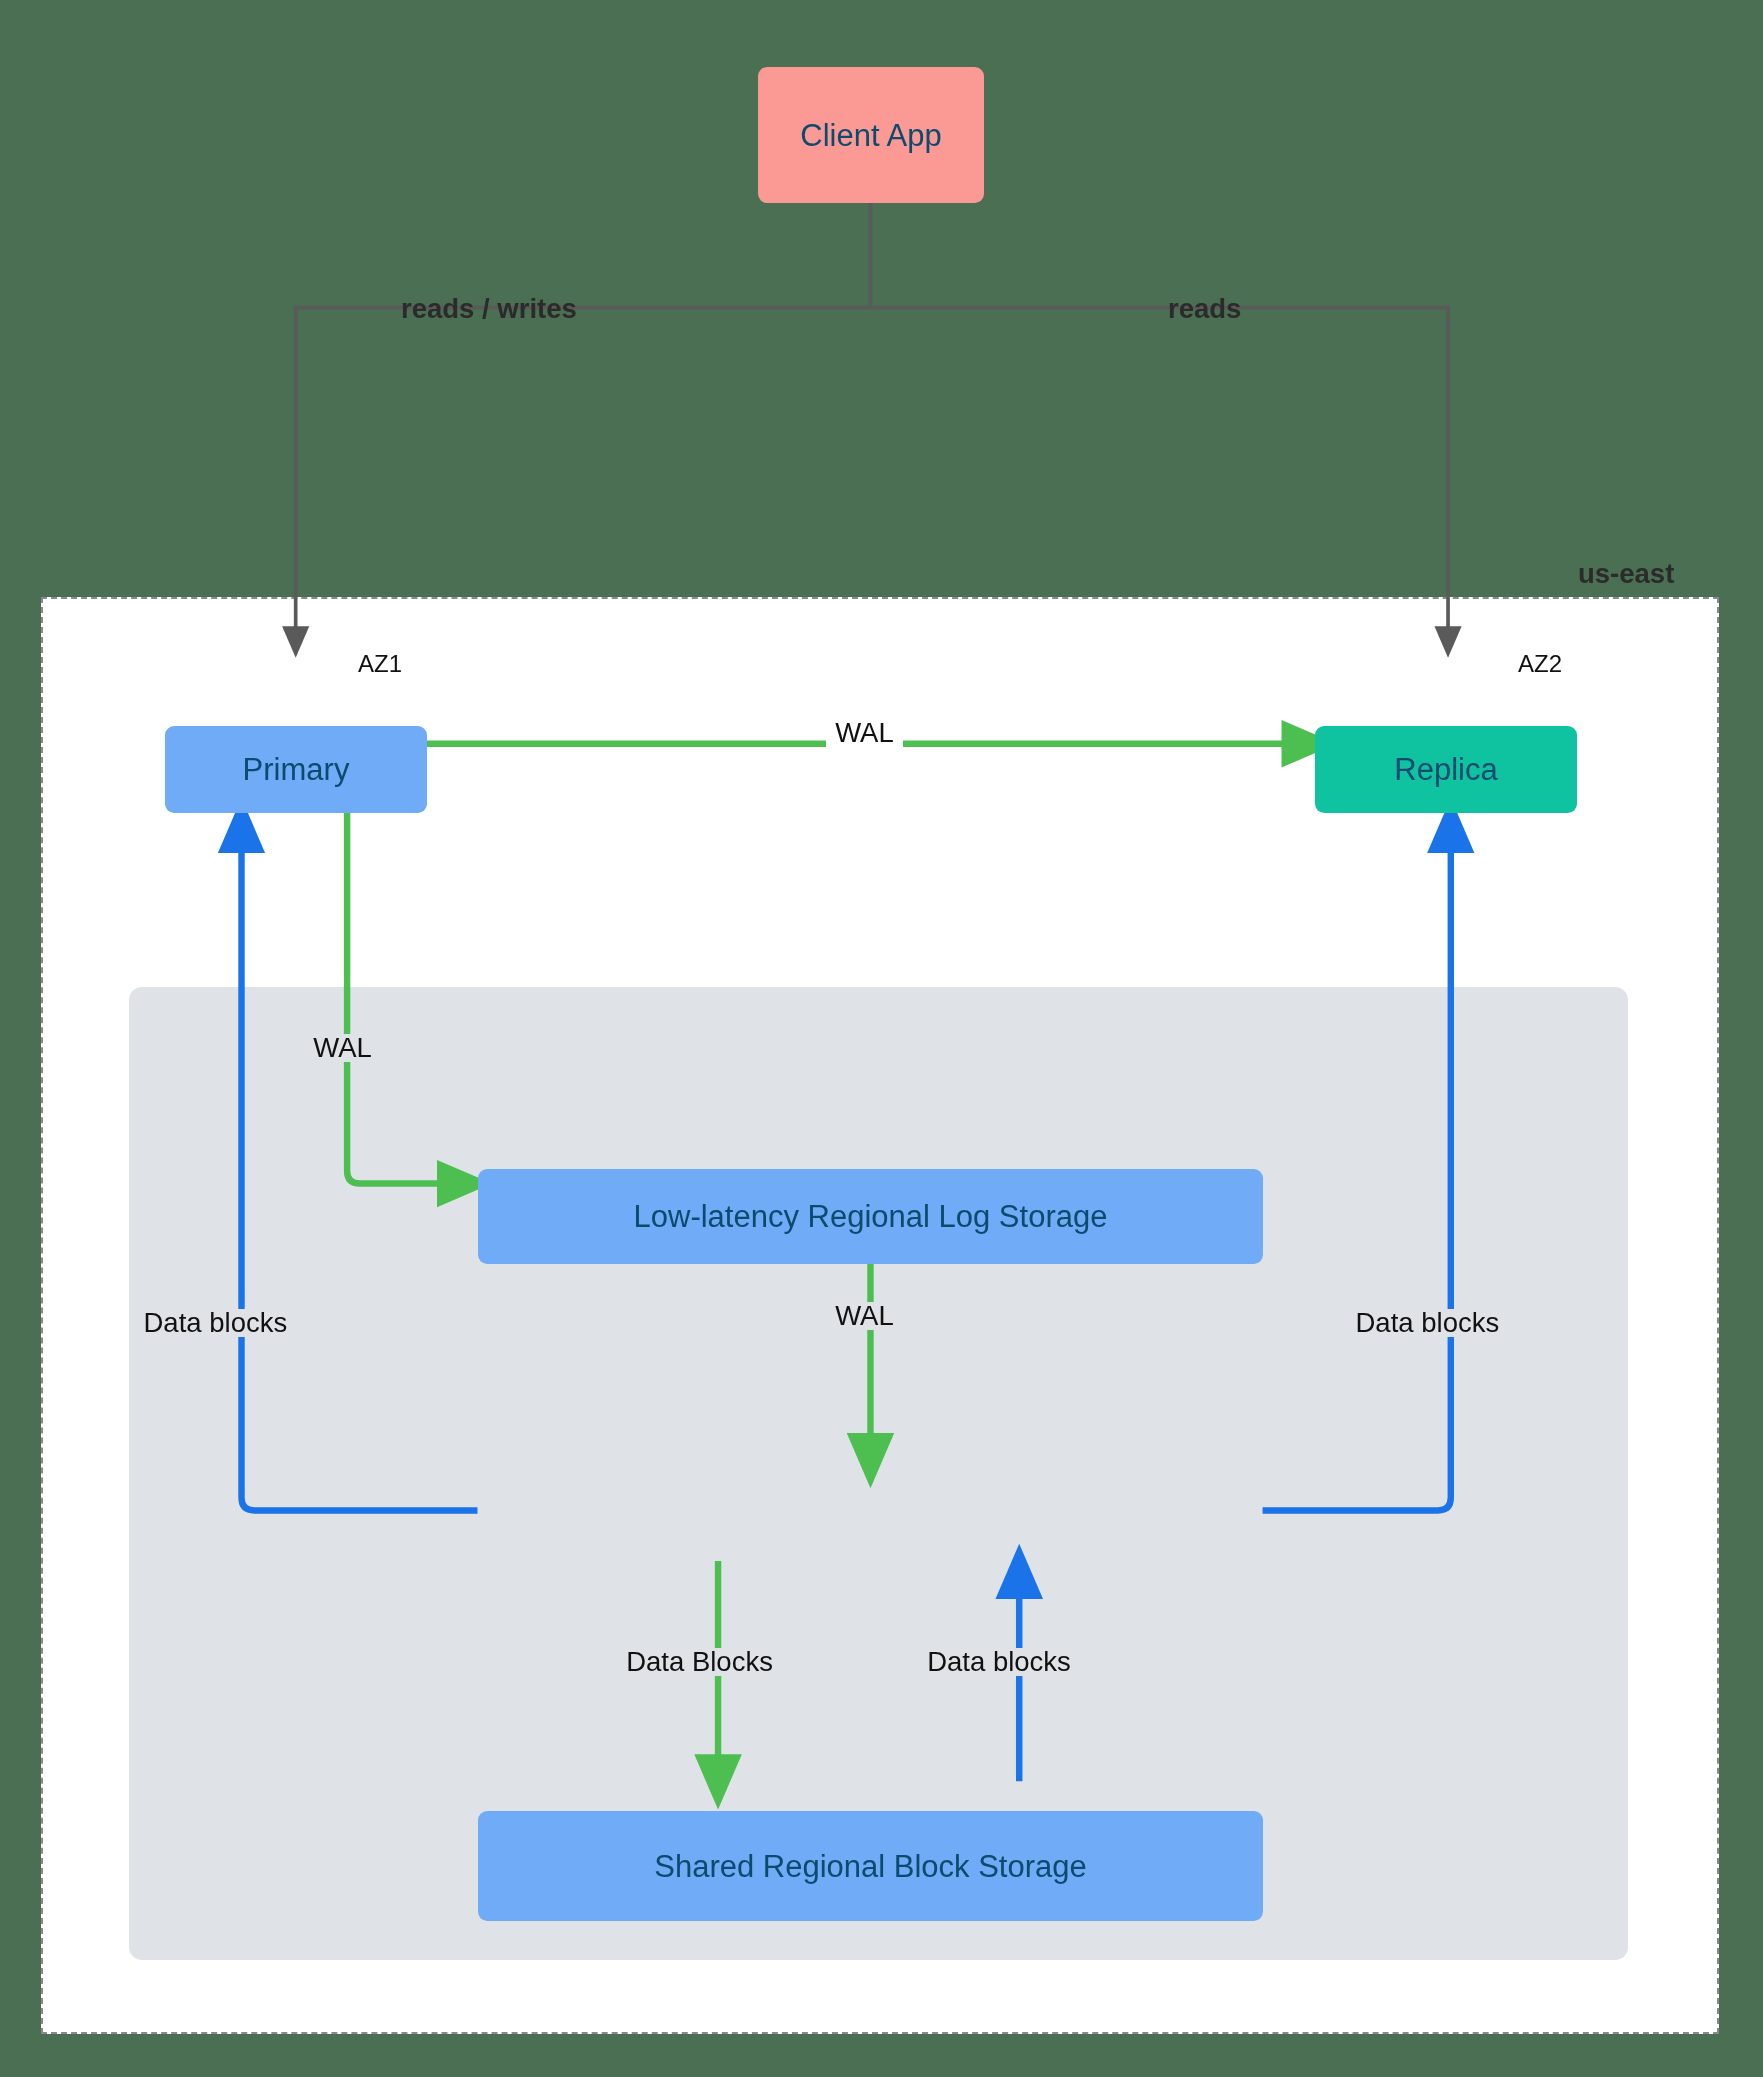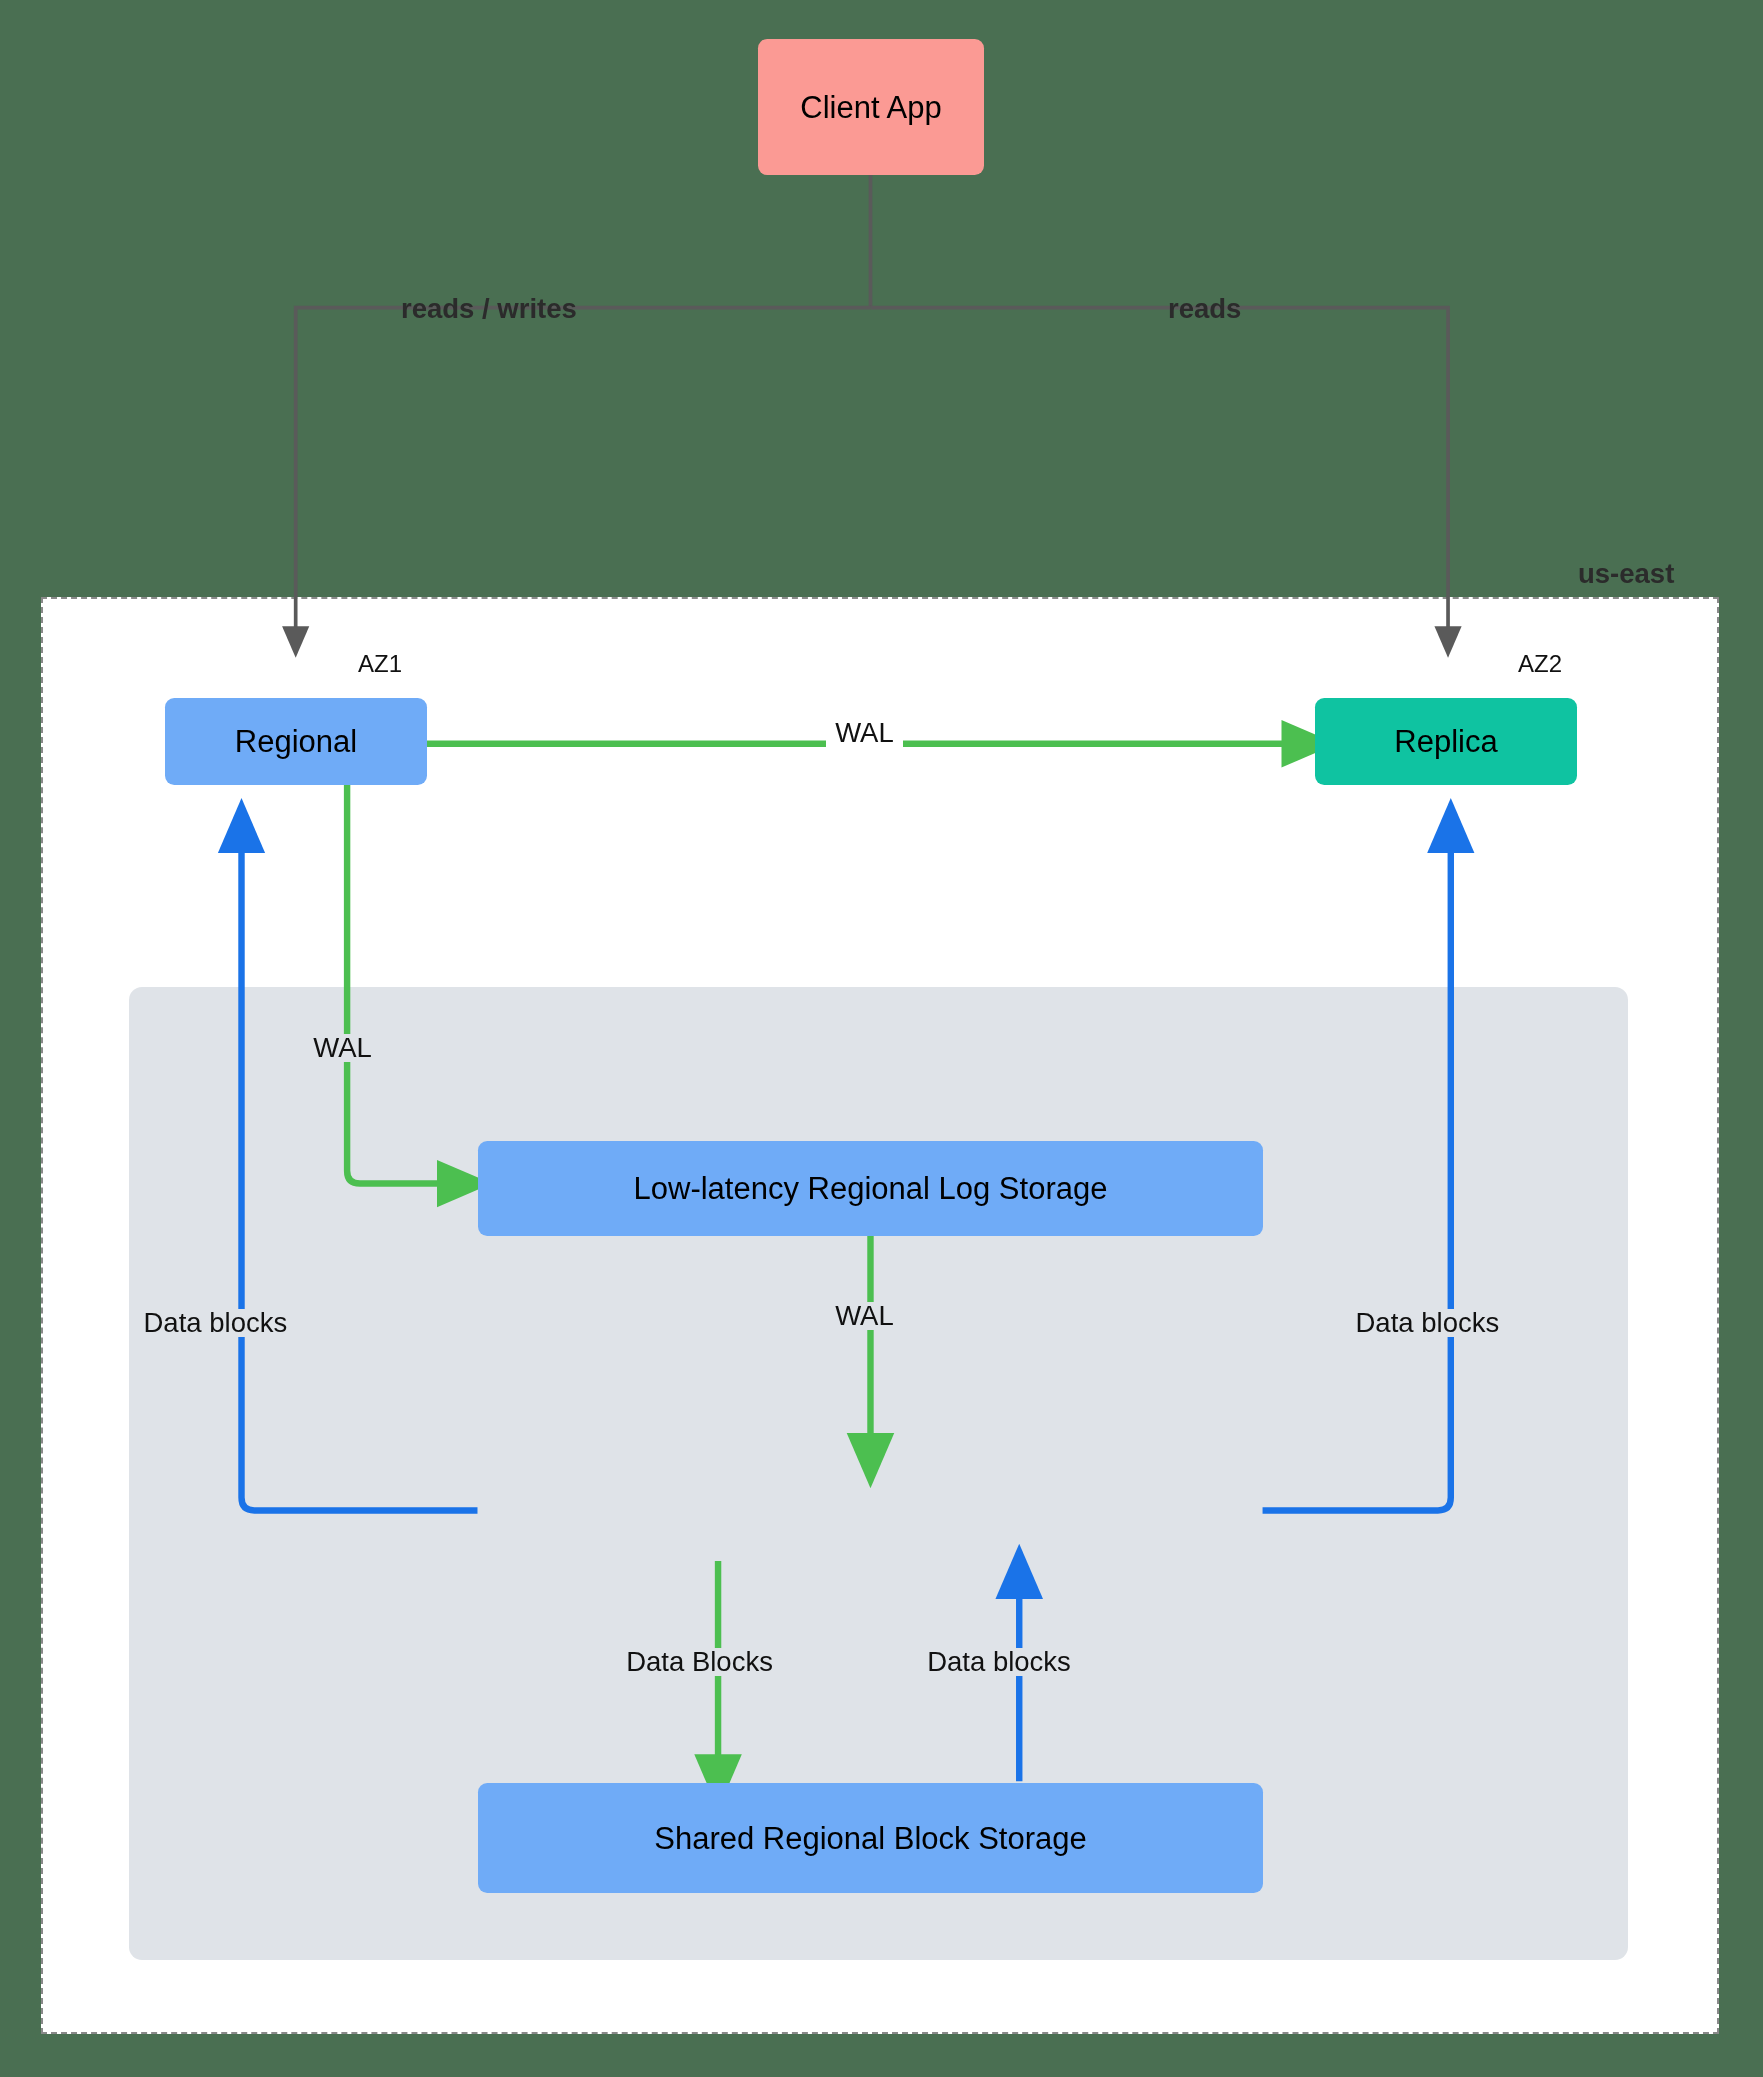--- a/index.html
+++ b/index.html
@@ -9,25 +9,26 @@
     font-family:"Liberation Sans", sans-serif;
     overflow:hidden;
   }
   #stage{position:relative;width:1763px;height:2077px;}
   svg.layer{position:absolute;left:0;top:0;width:1763px;height:2077px;}
 
   .node{
     position:absolute;
     display:flex;align-items:center;justify-content:center;
     border-radius:9.2px;
-    color:#000000;
+    color:#0c4a6e;
     font-size:31px;
     line-height:1;
     text-align:center;
     white-space:nowrap;
+    margin-top:28px;
   }
   .node.client{background:#FB9A94;}
   .node.blue{background:#6FABF7;}
   .node.teal{background:#0FC3A1;}
 
   .edge-label{
     position:absolute;
     color:#2b2b2b;
     white-space:nowrap;
     line-height:1;
@@ -107,21 +108,21 @@
     <g>
       <path d="M1110,1940 L1110,1712" stroke="#1A73E8" stroke-width="7" fill="none" marker-end="url(#ah-blue)"></path>
     </g>
   </svg>
 
   <div class="node client" style="left:758px;top:39px;width:226px;height:136px;">
     <span>Client App</span>
   </div>
 
   <div class="node blue" style="left:165px;top:698px;width:262px;height:87px;">
-    <span>Regional</span>
+    <span>Primary</span>
   </div>
 
   <div class="node teal" style="left:1315px;top:698px;width:262px;height:87px;">
     <span>Replica</span>
   </div>
 
   <div class="node blue" style="left:478px;top:1141px;width:785px;height:95px;">
     <span>Low-latency Regional Log Storage</span>
   </div>
 

